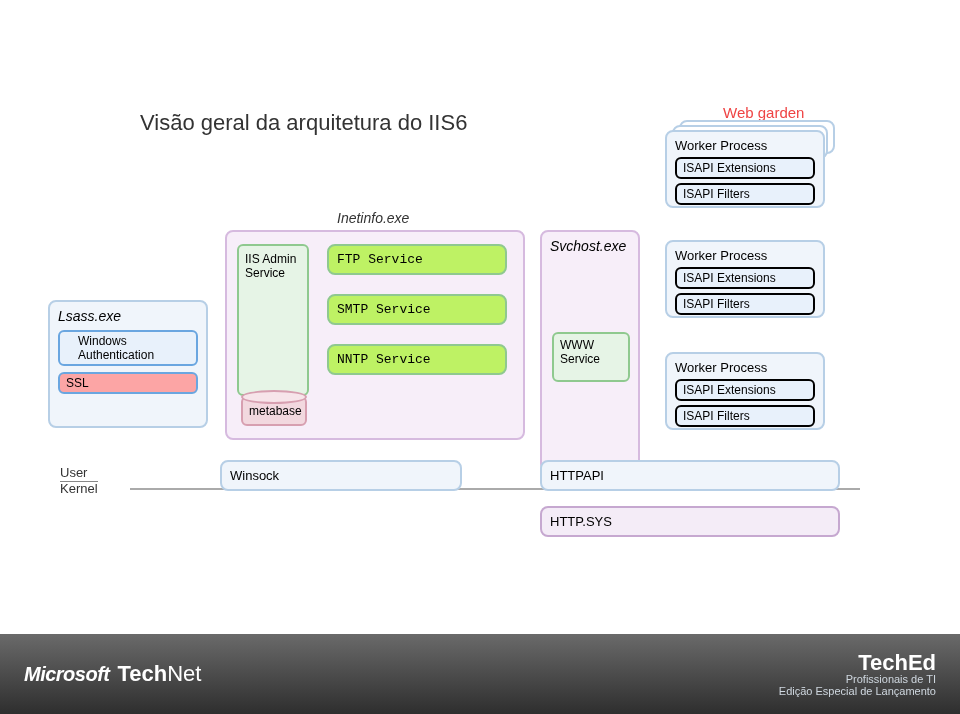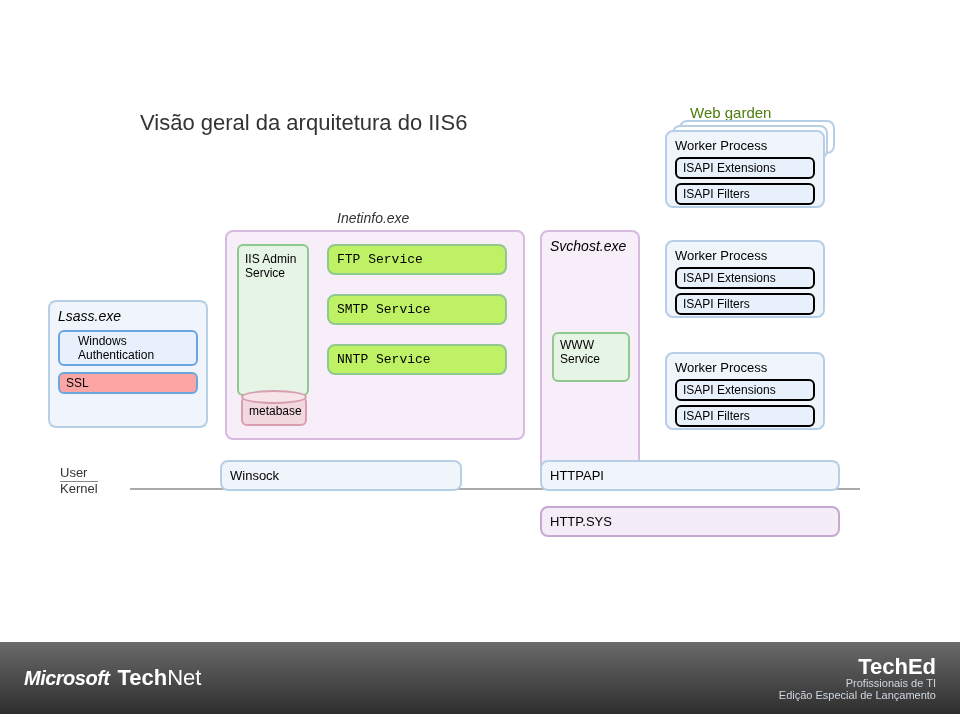--- a/index.html
+++ b/index.html
@@ -48,21 +48,21 @@
   .subtitle { position:absolute; top:-20px; left:140px; font-size:22px; color:#333; }
 
   
   .box { border: 2px solid; border-radius: 8px; padding: 6px 8px; font-size: 13px; position: absolute; background:#fff; }
   .stack { position:absolute; }
   .stack .shadow1, .stack .shadow2 {
     position:absolute; border:2px solid; border-radius:8px; background:#fff;
   }
 
   
-  .web-garden-label { position:absolute; top:-26px; left:690px; font-size:15px; color:#4d7c0f; }
+  .web-garden-label { position:absolute; top:-26px; left:723px; font-size:15px; color:#ef4444; }
 
   
   .wp-stack { width:170px; height:78px; }
   .wp-stack .shadow2 { top:-10px; left:14px; width:156px; height:34px; border-color:#b7cfe6; }
   .wp-stack .shadow1 { top:-5px; left:7px; width:156px; height:34px; border-color:#b7cfe6; }
   .wp-outer { border-color:#b7cfe6; background:#f0f5fb; width:160px; height:78px; }
   .wp-title { margin-bottom:4px; }
   .isapi-ext { border-color:#6aa6e0; background:#e8f1fb; width:140px; margin:0 0 4px 0; }
   .isapi-flt { border-color:#6aa6e0; background:#e8f1fb; width:140px; }
   .inner { border:2px solid; border-radius:6px; padding:2px 6px; font-size:12px; }
@@ -109,21 +109,21 @@
   .mode-user { border-bottom:1px solid #888; padding-bottom:1px; }
   .rail {
     position:absolute; top:358px; left:130px; width:730px; height:2px; background:#aaa;
   }
   .winsock { top:330px; left:220px; width:242px; border-color:#b7cfe6; background:#f0f5fb; }
   .httpapi { top:330px; left:540px; width:300px; border-color:#b7cfe6; background:#f0f5fb; }
   .httpsys { top:376px; left:540px; width:300px; border-color:#c6a8d0; background:#f4ecf7; }
 
   
   .footer {
-    position:absolute; bottom:0; left:0; width:960px; height:72px;
+    position:absolute; bottom:0; left:0; width:960px; height:80px;
     background: linear-gradient(#6a6a6a,#2e2e2e);
     display:flex; align-items:center; justify-content:space-between;
     padding:0 24px; color:#fff;
   }
   .ms-technet { display:flex; align-items:center; gap:8px; font-size:22px; }
   .ms-logo { font-style:italic; font-weight:700; font-size:20px; letter-spacing:-0.5px; }
   .technet-word { font-weight:400; }
   .technet-word b { font-weight:700; }
   .teched { text-align:right; line-height:1.05; }
   .teched .big { font-size:22px; font-weight:700; }

